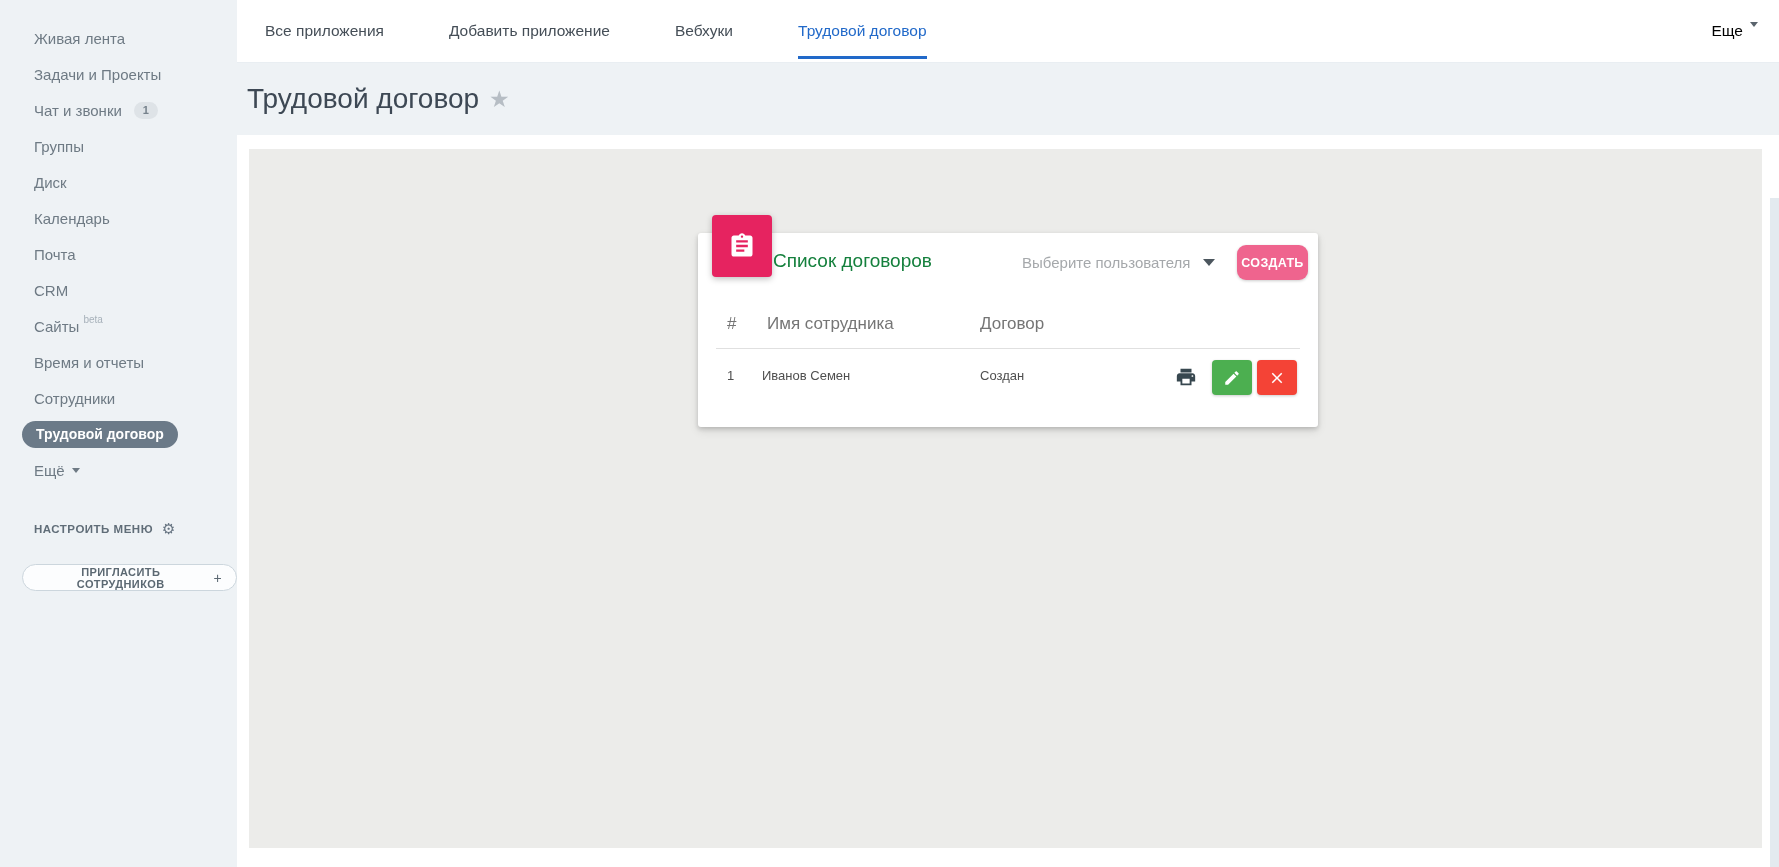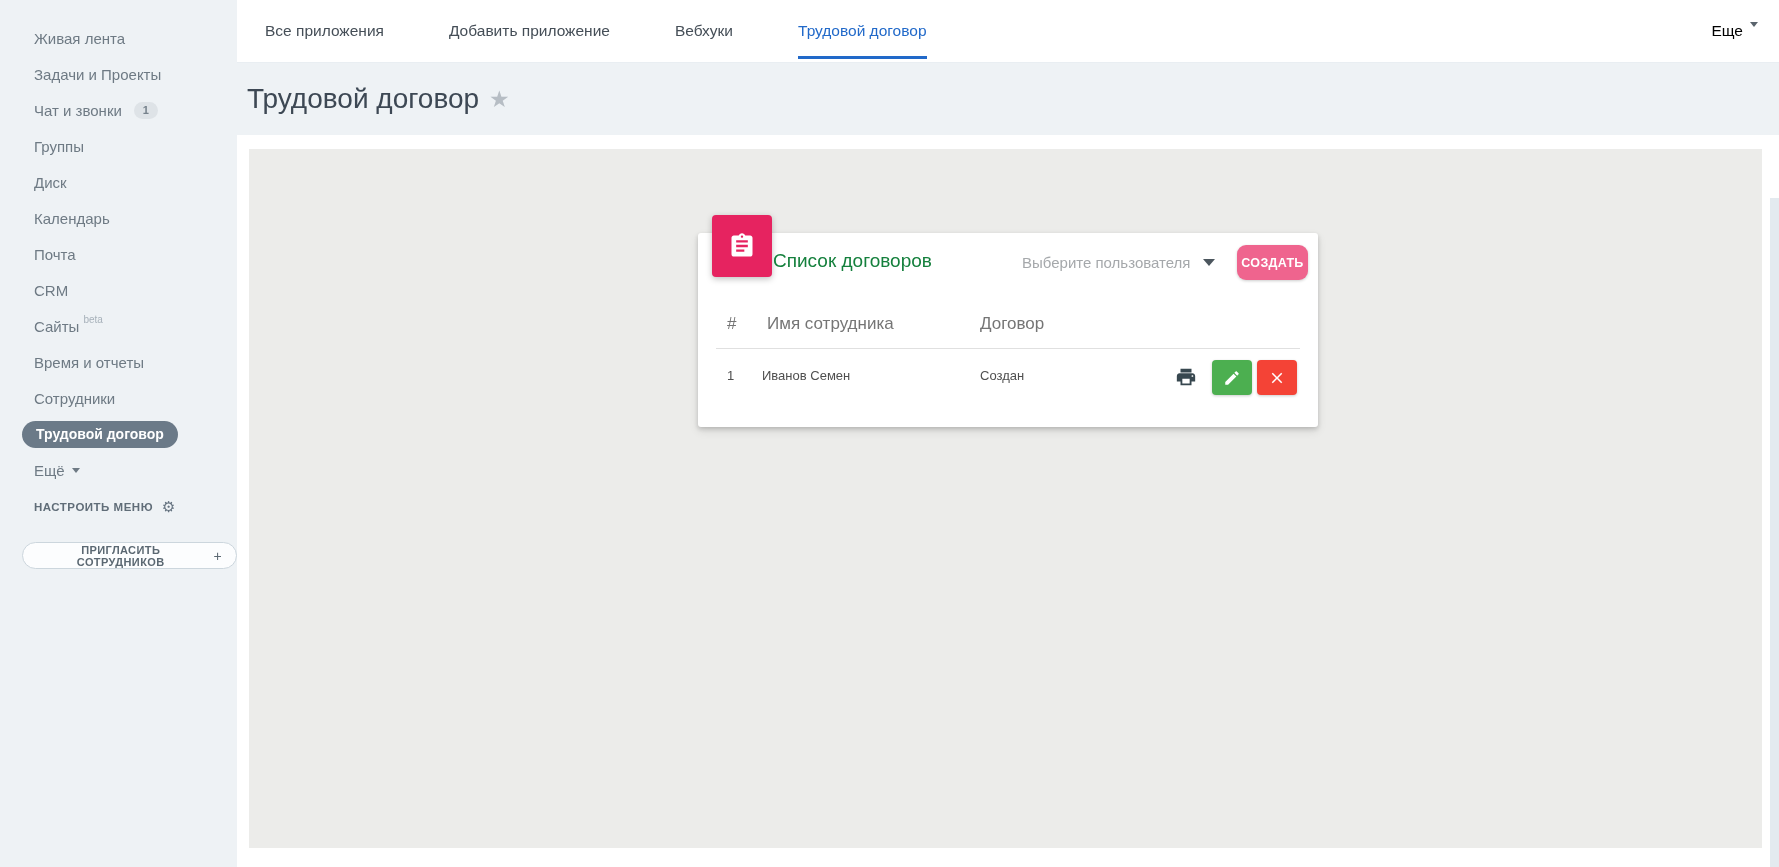--- a/index.html
+++ b/index.html
@@ -23,21 +23,21 @@
   .s-item{height:36px;display:flex;align-items:center;padding-left:34px;
     font-size:15px;color:#6e7a84;cursor:pointer;white-space:nowrap;}
   .s-item .badge{margin-left:12px;background:#dee3e7;color:#76828c;font-size:11px;
     font-weight:bold;border-radius:9px;padding:2px 9px;line-height:13px;}
   .s-item .beta{font-size:10px;color:#a7b1ba;margin-left:4px;align-self:flex-start;margin-top:6px;}
   .s-item.is-active{padding-left:22px;}
   .s-item .pill{background:var(--active_item_bg);color:#fff;font-weight:bold;font-size:14px;
     padding:5px 14px;border-radius:15px;line-height:17px;}
   .caret{display:inline-block;width:0;height:0;border-left:4px solid transparent;
     border-right:4px solid transparent;border-top:5px solid #6e7a84;margin-left:7px;}
-  .configure{margin-top:11px;padding-left:34px;display:flex;align-items:center;gap:9px;
+  .configure{margin-top:33px;padding-left:34px;display:flex;align-items:center;gap:9px;
     font-size:11.5px;font-weight:bold;letter-spacing:.5px;color:#606d78;cursor:pointer;}
   .gear{font-size:15px;color:#657380;line-height:1;}
   .invite{margin:28px 0 0 22px;display:inline-flex;align-items:center;gap:9px;height:27px;
     padding:0 14px;border:1px solid #ccd6dd;border-radius:14px;background:#fcfdfe;
     font-size:11px;font-weight:bold;letter-spacing:.4px;color:#5b6872;cursor:pointer;
     font-family:inherit;}
   .plus{font-size:14px;font-weight:normal;color:#5b6872;line-height:1;}
 
   
   .content{position:absolute;left:237px;right:0;top:0;bottom:0;}

